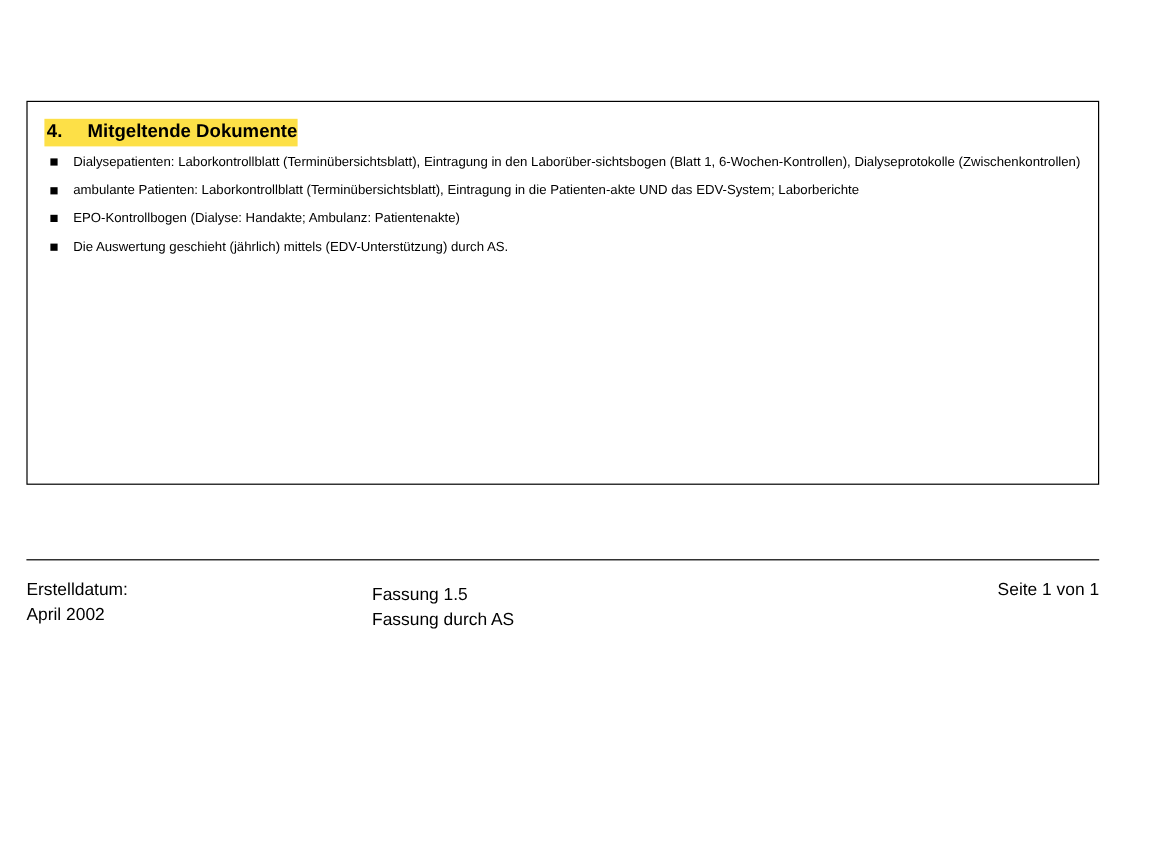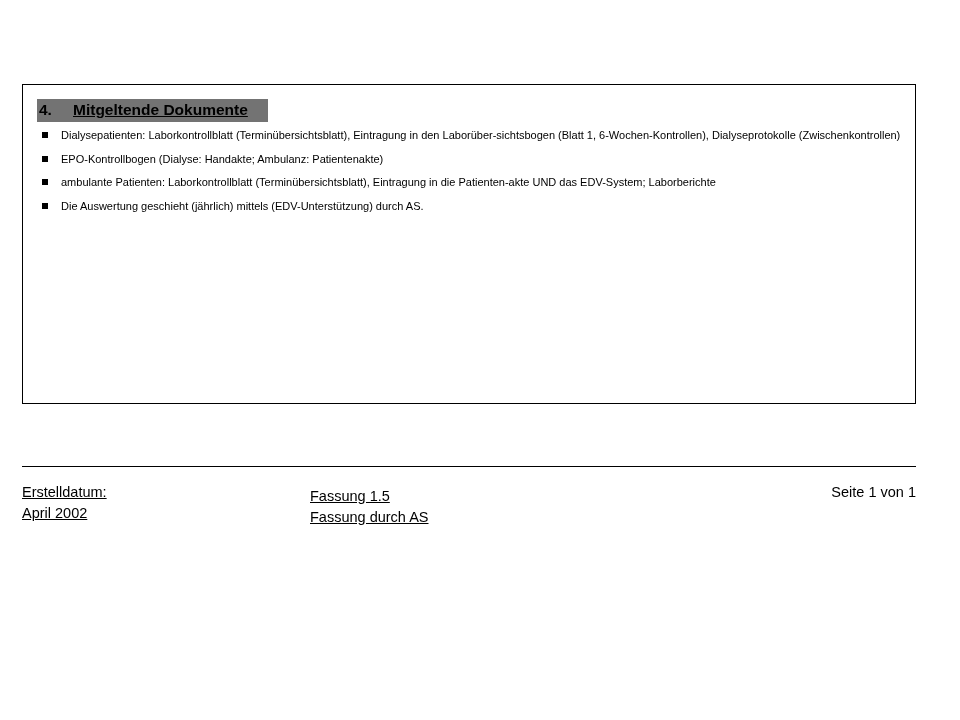--- a/index.html
+++ b/index.html
@@ -27,28 +27,27 @@
     left: 22px;
     top: 84px;
     width: 894px;
     height: 320px;
     border: 1px solid #000000;
     box-sizing: border-box;
     padding: 10px 14px 0 14px;
   }
   .heading {
     display: inline-block;
-    background: #737373;
+    background: #fde047;
     font-weight: bold;
     font-size: 15.5px;
     line-height: 1.35;
-    padding: 1px 20px 1px 2px;
+    padding: 1px 0 1px 2px;
     margin: 4px 0 6px 0;
     white-space: pre;
-    text-decoration: underline;
   }
   .heading .num {
     display: inline-block;
     width: 34px;
   }
   .bullet-list {
     margin: 0;
     padding: 0;
     list-style: none;
   }
@@ -98,44 +97,43 @@
   }
   .footer .col-right {
     position: absolute;
     right: 0;
     top: 0;
     text-align: center;
     white-space: nowrap;
   }
   .footer .line {
     display: block;
-    text-decoration: underline;
   }
 </style>
 </head>
 <body>
 
 <div class="page">
 
   <div class="content-box">
 
     <div class="heading"><span class="num">4.</span><span>Mitgeltende Dokumente</span></div>
 
     <ul class="bullet-list">
       <li class="bullet-item">
         <span class="marker"></span>
         <span>Dialysepatienten: Laborkontrollblatt (Terminübersichtsblatt), Eintragung in den Laborüber-sichtsbogen (Blatt 1, 6-Wochen-Kontrollen), Dialyseprotokolle (Zwischenkontrollen)</span>
       </li>
       <li class="bullet-item">
         <span class="marker"></span>
-        <span>EPO-Kontrollbogen (Dialyse: Handakte; Ambulanz: Patientenakte)</span>
+        <span>ambulante Patienten: Laborkontrollblatt (Terminübersichtsblatt), Eintragung in die Patienten-akte UND das EDV-System; Laborberichte</span>
       </li>
       <li class="bullet-item">
         <span class="marker"></span>
-        <span>ambulante Patienten: Laborkontrollblatt (Terminübersichtsblatt), Eintragung in die Patienten-akte UND das EDV-System; Laborberichte</span>
+        <span>EPO-Kontrollbogen (Dialyse: Handakte; Ambulanz: Patientenakte)</span>
       </li>
     </ul>
 
 
     <ul class="bullet-list">
       <li class="bullet-item">
         <span class="marker"></span>
         <span>Die Auswertung geschieht (jährlich) mittels (EDV-Unterstützung) durch AS.</span>
       </li>
     </ul>

